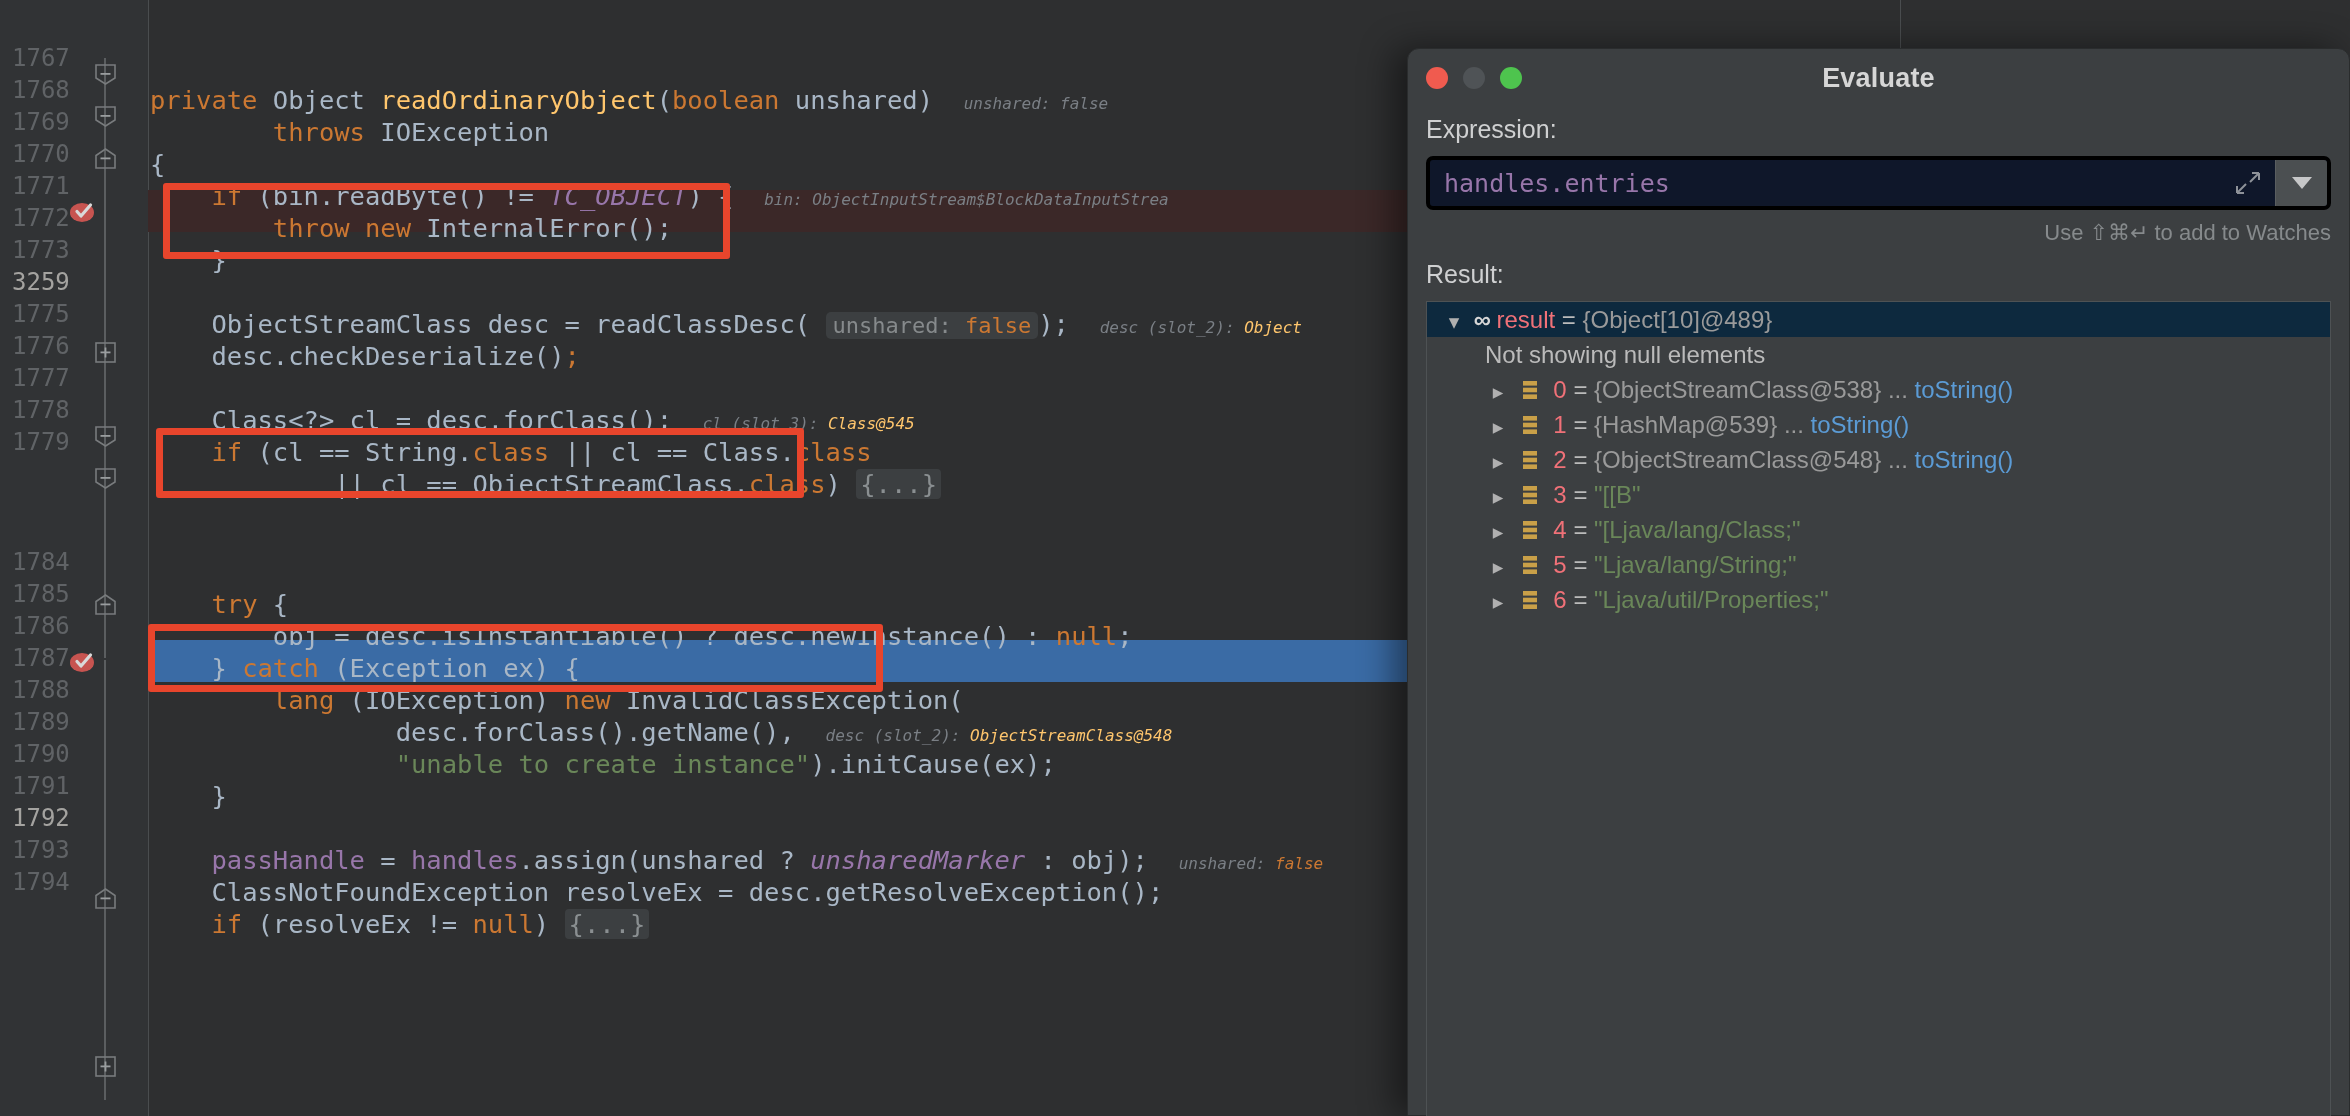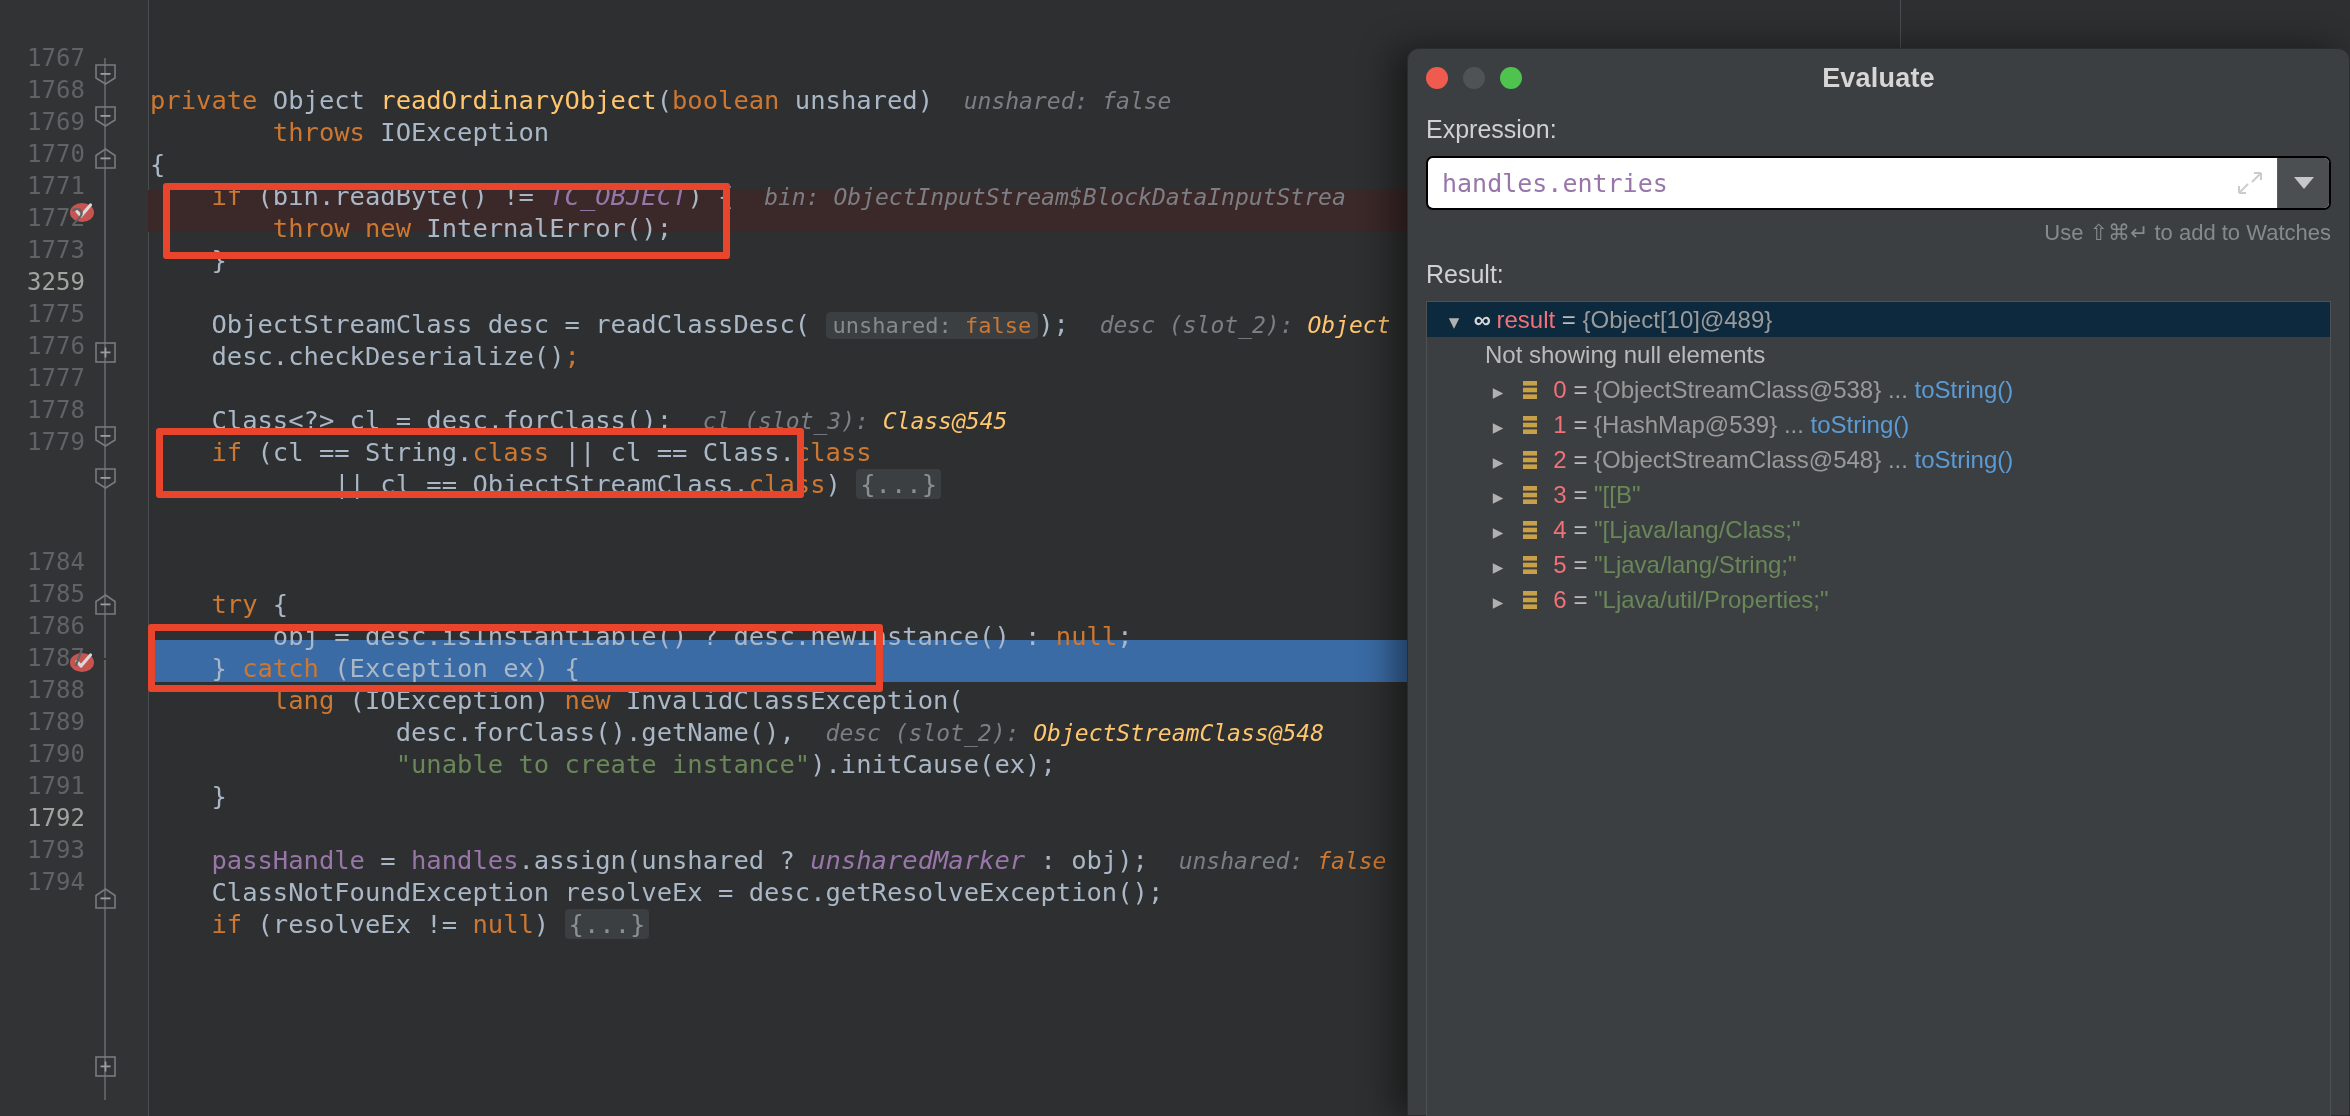--- a/index.html
+++ b/index.html
@@ -30,42 +30,42 @@
     position: absolute; left: 0; top: 0; width: 100%; height: 100%;
     font-family: "DejaVu Sans Mono", monospace;
     font-size: 25.5px;
     line-height: 42px;
   }
   .row {
     position: absolute; left: 0; width: 100%; height: 42px;
     white-space: pre;
   }
   .lineno {
-    position: absolute; left: 0; width: 112px; text-align: center;
+    position: absolute; left: 12px; width: 112px; text-align: left;
     color: #606366; font-size: 24px; line-height: 42px;
     font-family: "DejaVu Sans Mono", monospace;
   }
   .lineno.cur { color: #a4a3a0; }
   .codetext {
     position: absolute; left: 150px; line-height: 42px;
     color: #a9b7c6;
   }
   .rowhl { position: absolute; left: 148px; right: 0; height: 42px; }
   .rowhl.bp { background: #3b2828; }
   .rowhl.sel { background: #3a6ba5; }
 
   
   .kw   { color: #cc7832; }
   .meth { color: #ffc66d; }
   .str  { color: #6a8759; }
   .fld  { color: #9876aa; }
   .stat { color: #9876aa; font-style: italic; }
   .plain{ color: #a9b7c6; }
   .hint {
-    color: #7a7f85; font-style: italic; font-size: 23px;
+    color: #7a7f85; font-style: italic; font-size: 16px;
   }
   .hint .hv { color: #cc7832; font-style: italic; }
   .hint .hv2 { color: #ffc66d; font-style: italic; }
   .paramhint {
     background: #3c3f41; color: #868a8c; border-radius: 5px;
     padding: 1px 7px; font-size: 22px; font-style: normal;
   }
   .paramhint .pv { color: #cc7832; }
   .fold-inline {
     background: #3c3f41; color: #8a8f91; border-radius: 4px; padding: 0 4px;
@@ -120,23 +120,23 @@
     letter-spacing: .2px;
   }
 
   .dlg-body { position: relative; padding: 0 18px; }
   .lbl {
     color: #cfd0d1; font-size: 25px; margin-top: 8px; margin-bottom: 12px;
   }
   .exprrow {
     display: flex; align-items: stretch;
     height: 54px;
-    border: 2px solid #000000;
+    border: 4px solid #000000;
     border-radius: 7px;
-    background: #ffffff;
+    background: #0f172a;
     overflow: hidden;
   }
   .exprfield {
     flex: 1; position: relative; display: flex; align-items: center;
     padding-left: 14px;
     font-family: "DejaVu Sans Mono", monospace;
     font-size: 25px; color: #9876aa;
   }
   .expand-icon {
     position: absolute; right: 14px; top: 50%; transform: translateY(-50%);

